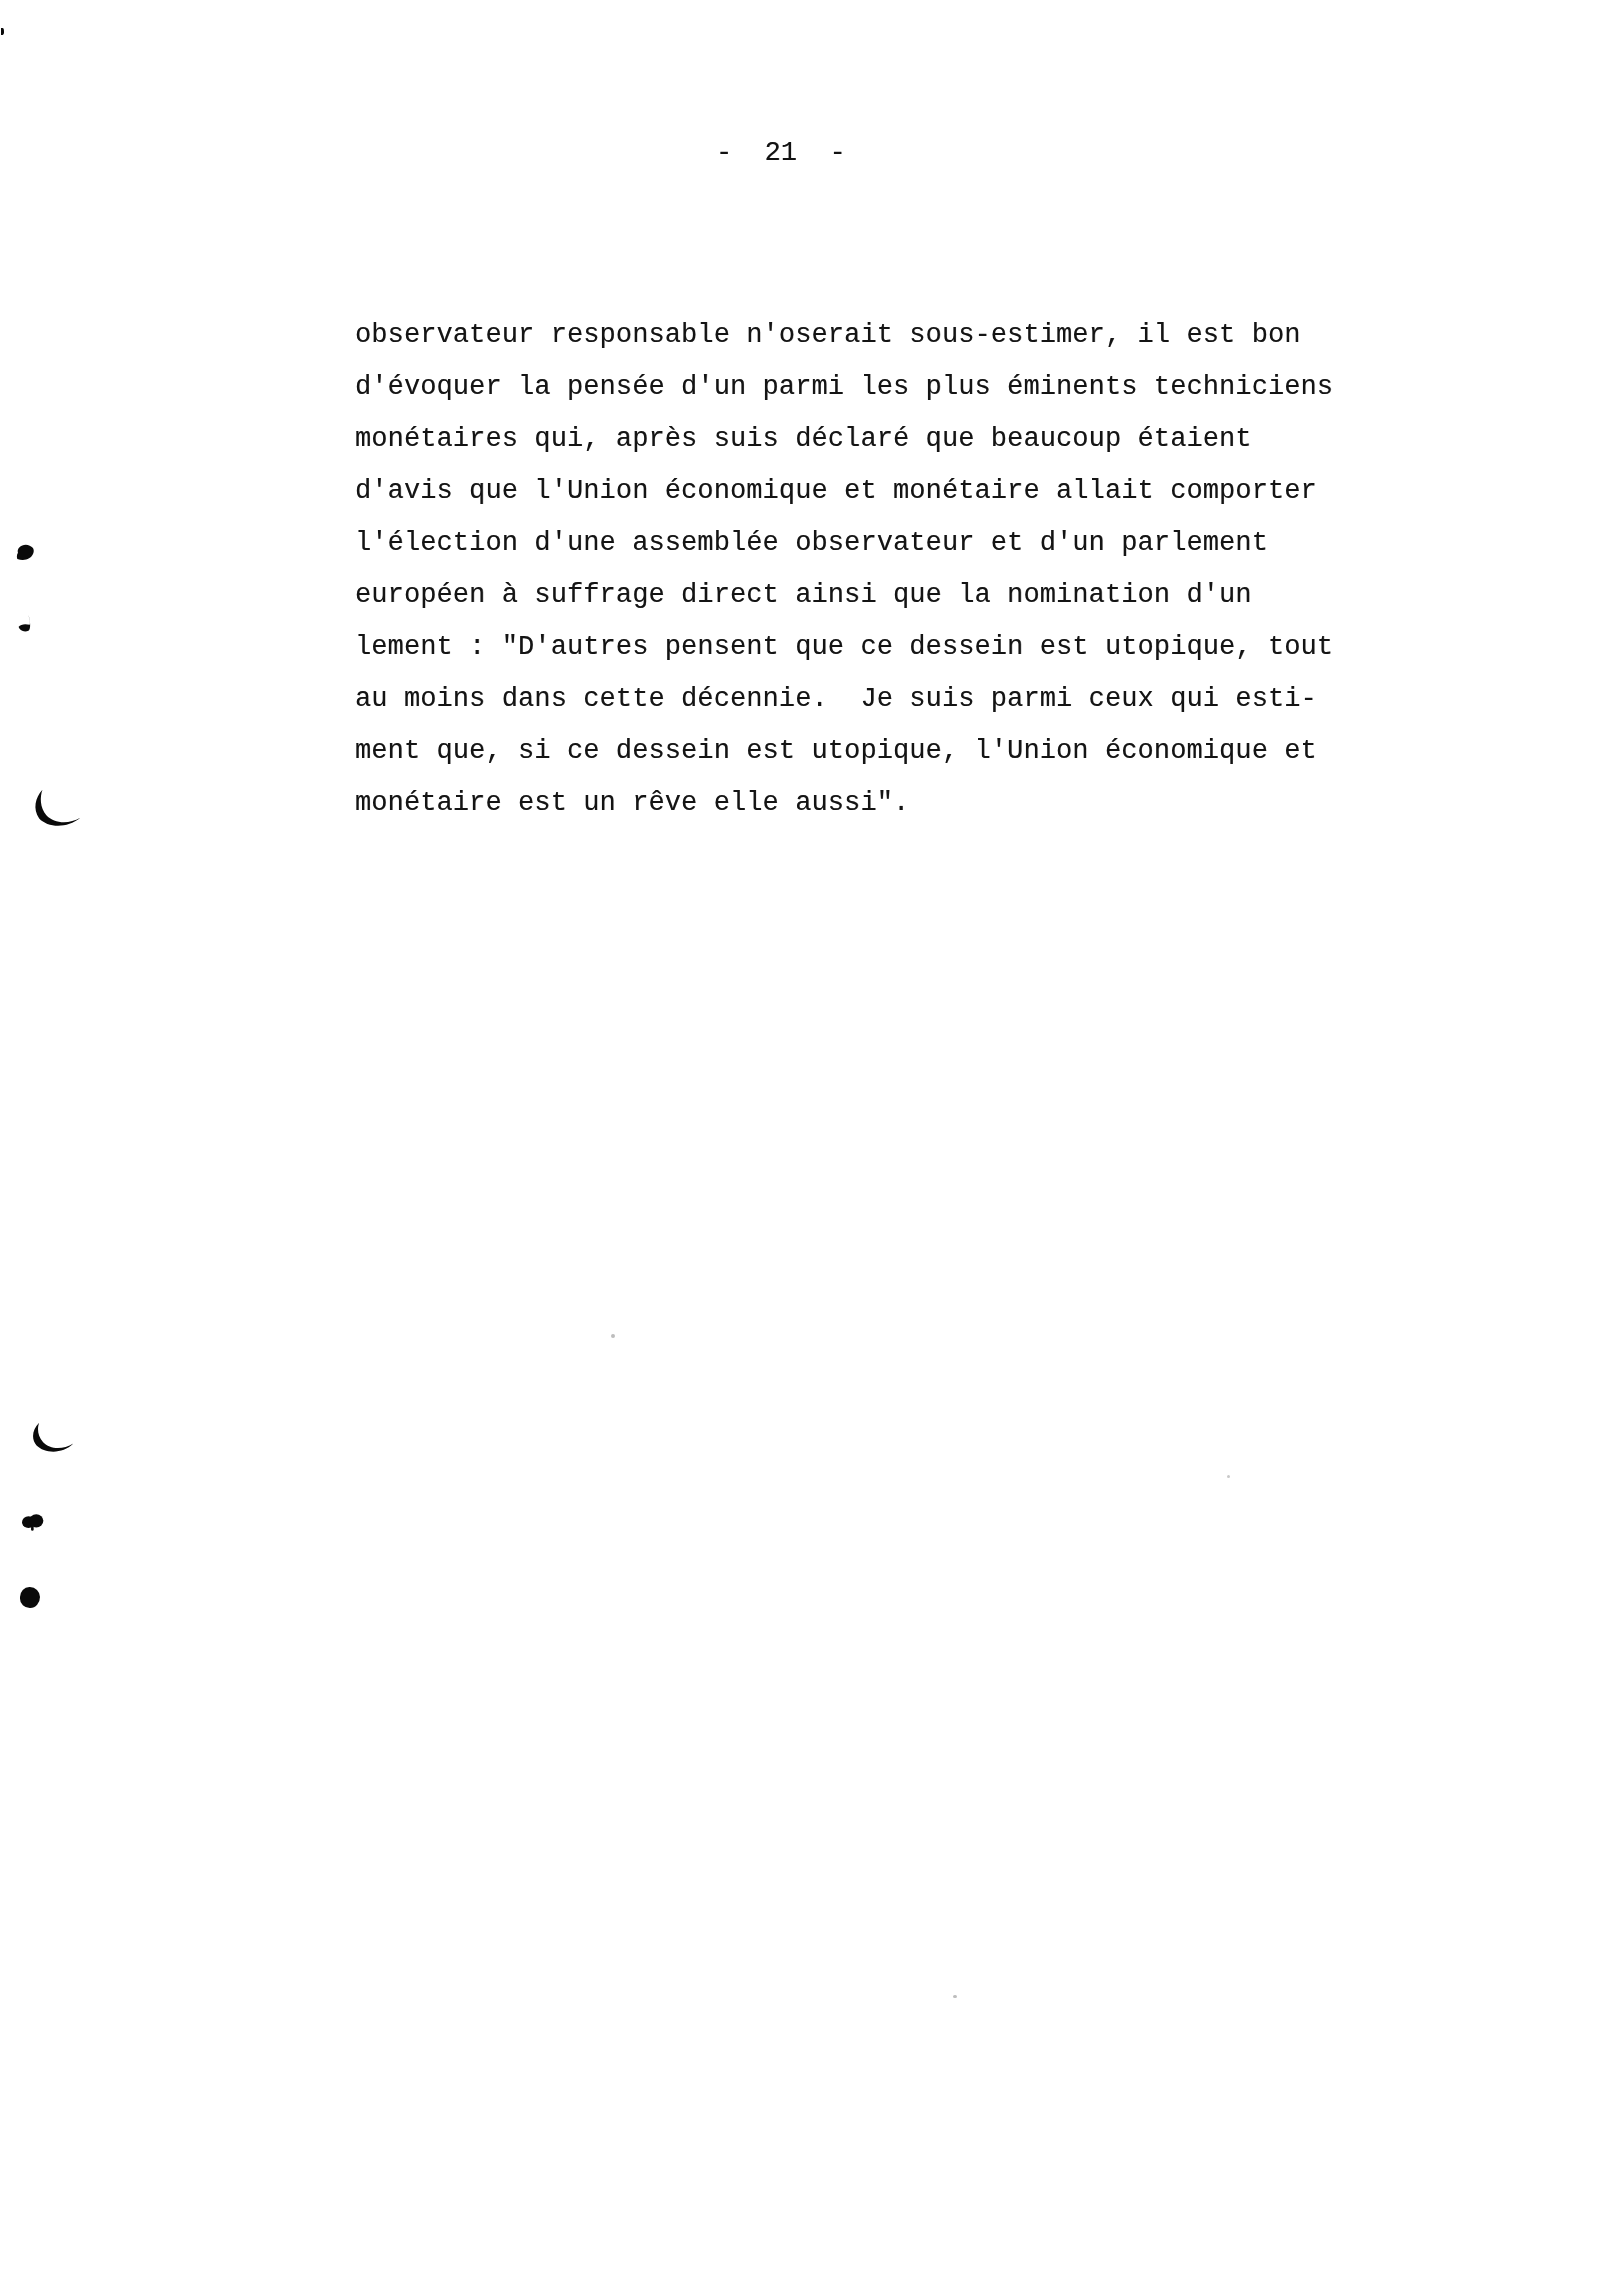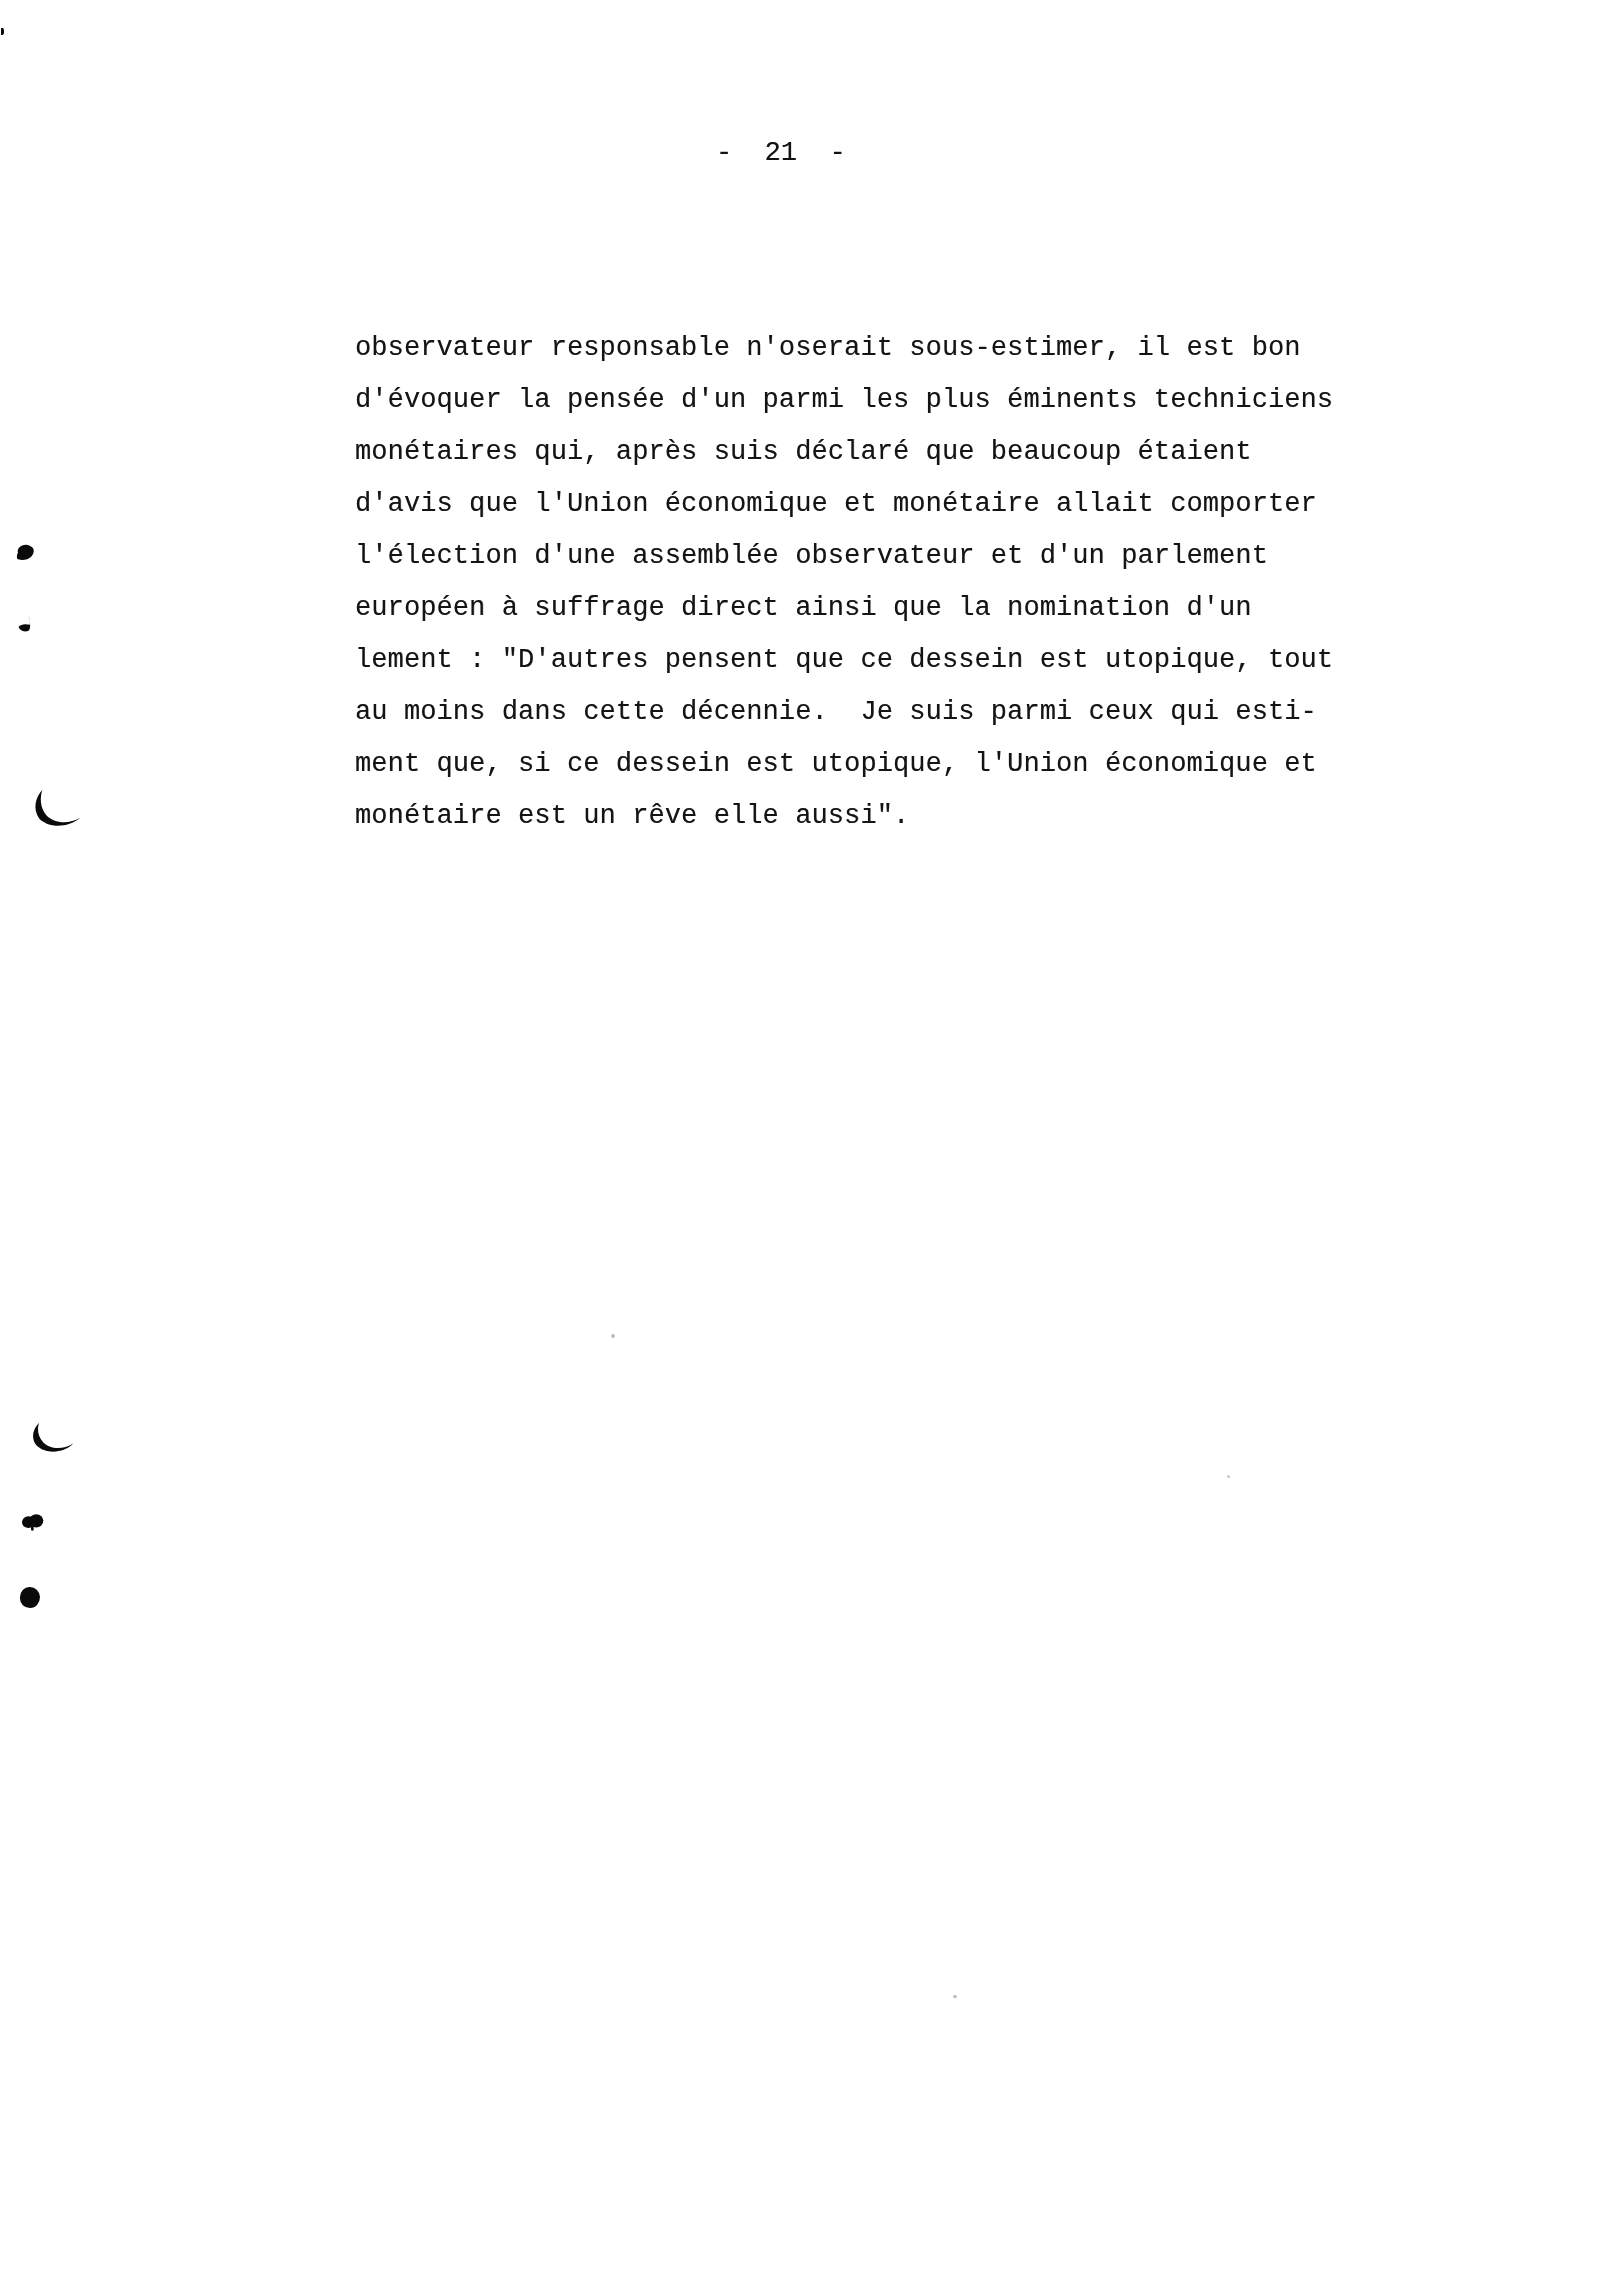--- a/index.html
+++ b/index.html
@@ -26,21 +26,21 @@
     letter-spacing: 0;
     word-spacing: 16.2px; 
     white-space: pre;
     color: #121212;
     text-shadow: 0.3px 0.3px 0.2px rgba(0,0,0,0.45);
     margin-left: 16px;
   }
   .body-text {
     position: absolute;
     left: 355px;
-    top: 322px;
+    top: 309px;
     width: 1022px;
     font-size: 27px;
     line-height: 52px;
     letter-spacing: 0.1px;
     color: #141414;
     text-shadow: 0.3px 0.3px 0.2px rgba(0,0,0,0.4);
   }
   .body-text .line {
     white-space: pre;
     height: 52px;

